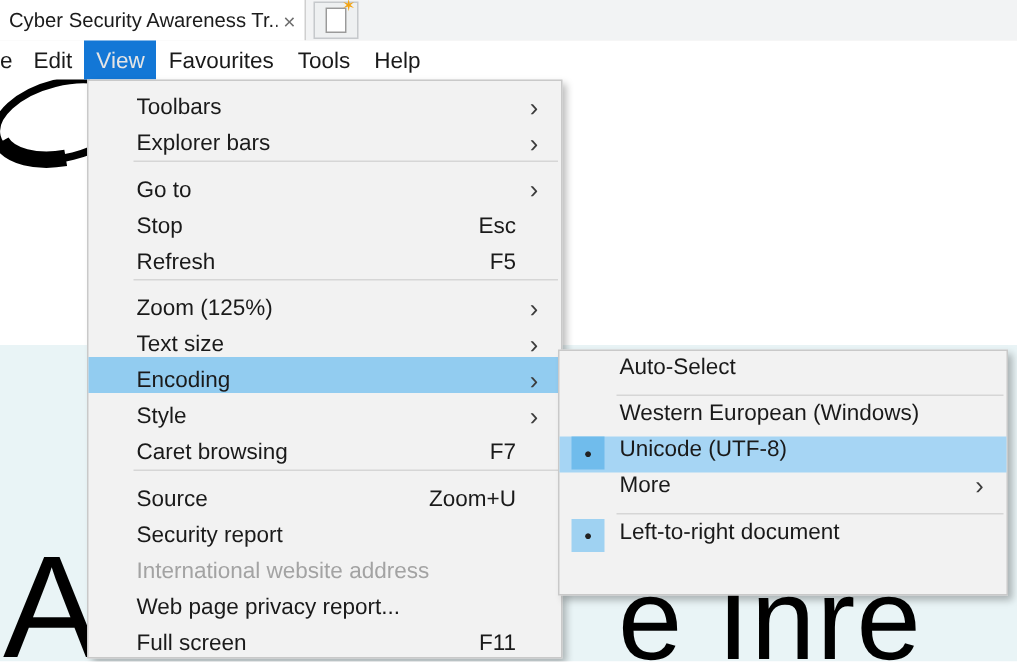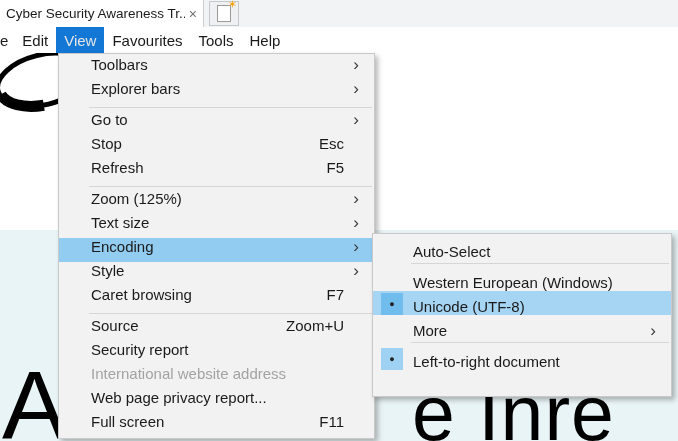--- a/index.html
+++ b/index.html
@@ -29,22 +29,22 @@
   .cyanband{position:absolute;left:0;top:230px;right:0;bottom:0;background:var(--c-band,#e9f4f6);z-index:1}
   .bigA{position:absolute;left:2px;top:356px;font-size:97px;line-height:1;color:#000;z-index:2}
   .bigR{position:absolute;left:412px;top:375px;font-size:77px;line-height:1;color:#000;z-index:2;letter-spacing:1px}
   .glyphC{position:absolute;left:-2px;top:52px;z-index:2}
   
   .menu{position:absolute;background:var(--c-menu,#f2f2f2);border:1px solid #c9c9c9;
     box-shadow:3px 3px 5px rgba(0,0,0,.28);box-sizing:border-box;padding-top:2px;
     font-size:15px;color:#1a1a1a}
   #view-menu{left:58px;top:53px;width:317px;height:386px;z-index:10}
   #encoding-submenu{left:372px;top:233px;width:300px;z-index:11;padding-bottom:2px}
-  .mrow{height:24px;display:flex;align-items:flex-start;padding:0 6px 0 32px;cursor:default}
-  .srow{height:24px;display:flex;align-items:flex-end;padding:0 6px 0 8px;cursor:default}
+  .mrow{height:24px;display:flex;align-items:flex-end;padding:0 6px 0 32px;cursor:default}
+  .srow{height:24px;display:flex;align-items:flex-start;padding:0 6px 0 8px;cursor:default}
   .lbl{flex:1;white-space:nowrap}
   .sc{white-space:nowrap}
   .arrow{width:24px;text-align:center;color:#3c3c3c;font-size:17px;line-height:1}
   .mrow.hl{background:var(--c-hover,#92ccf0)}
   .srow.hl{background:var(--c-subhover,#a6d5f4)}
   .icon{width:22px;height:22px;margin-right:10px;display:flex;align-items:center;
     justify-content:center;font-size:9px;color:#222;flex:0 0 22px}
   .icon.on{background:var(--c-radio,#9fd2f2)}
   .srow.hl .icon.on{background:var(--c-radiohl,#70bcec)}
   .sep{height:7px;display:flex;align-items:center}

